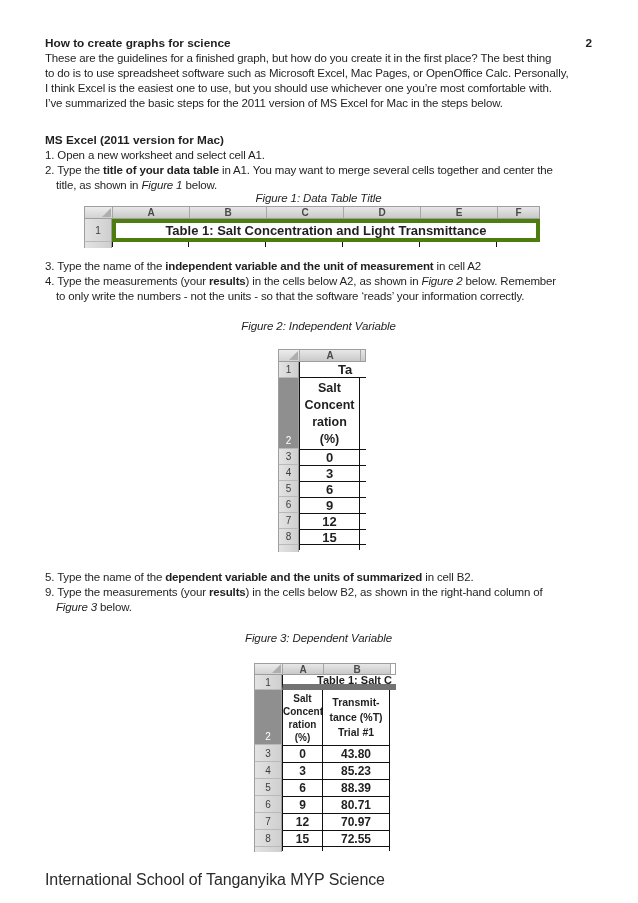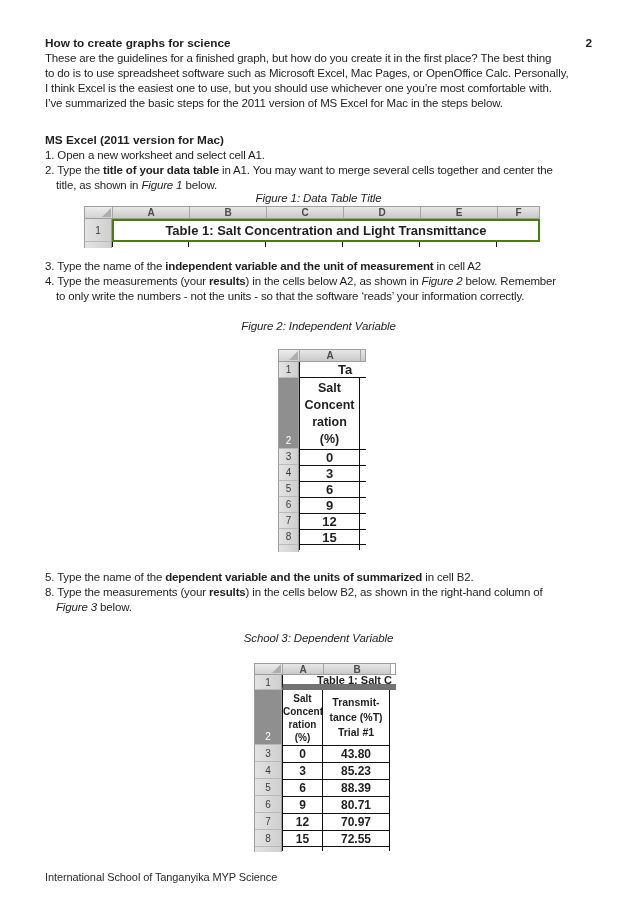--- a/index.html
+++ b/index.html
@@ -11,21 +11,21 @@
   .textline{white-space:nowrap; font-size:11.5px; line-height:15px; letter-spacing:-0.15px; height:15px;}
   .b{font-weight:bold;}
   .i{font-style:italic;}
   .title-row{display:flex; justify-content:space-between; font-weight:bold; font-size:11.8px; line-height:15px; height:15px;}
   .heading{margin-top:22px; font-weight:bold; font-size:11.8px; line-height:15px; height:15px;}
   .step-line.indent{padding-left:11px;}
   .caption{font-style:italic; font-size:11.5px; line-height:13px; height:13px; text-align:center; letter-spacing:-0.1px;}
   .cap1{margin-top:-1px;}
   .cap2{margin-top:16px;}
   .cap3{margin-top:17px;}
-  .footer{position:absolute; left:45px; top:871px; font-size:11px; color:#2b2b2b; letter-spacing:-0.1px;}
+  .footer{position:absolute; left:45px; top:871px; font-size:16px; color:#2b2b2b; letter-spacing:-0.1px;}
 
   
   .fig{box-sizing:border-box;}
   .fig *{box-sizing:border-box;}
   .fig1{margin-top:1px; margin-left:39px; width:456px;}
   .fig2{margin-top:16px; margin-left:233px; width:88px;}
   .fig3{margin-top:18px; margin-left:209px; width:142px;}
   .ss-row{display:flex; align-items:stretch;}
   .ss-hrow{background:linear-gradient(#e7e7e7,#c9c9c9); border:1px solid #9e9e9e;}
   .ss-hcell{
@@ -46,21 +46,21 @@
     border-left:1px solid #9e9e9e; border-right:1px solid #9e9e9e; flex-shrink:0;
   }
   .ss-cell{background:#fff; overflow:hidden;}
   .ss-sliver{background:#fff;}
   .ss-tick{border-right:1px solid #111; height:5px; background:#fff;}
 
   
   .f1h{height:13px;}
   .f1r1{height:23px;}
   .f1partial{height:6px;}
-  .f1title{border:2px solid #4d7c0f; font-weight:bold; font-size:13px;
+  .f1title{border:4px solid #4d7c0f; font-weight:bold; font-size:13px;
     display:flex; align-items:center; justify-content:center; white-space:nowrap;}
 
   
   .f2h{height:13px;}
   .f2r1{height:16px;}
   .f2r2{height:71px;}
   .f2d{height:16px;}
   .f2partial{height:7px;}
   .f2title{border-left:1px solid #111; border-bottom:1px solid #111; font-weight:bold; font-size:13px;
     display:flex; align-items:center; padding-left:38px; white-space:nowrap;}
@@ -200,25 +200,25 @@
         <div class="ss-sliver" style="flex: 1 1 0%; border-bottom: 1px solid rgb(17, 17, 17);"></div>
       </div>
       <div class="ss-row f2partial">
         <div class="ss-rowhead-partial" style="width: 21px;"></div>
         <div class="ss-tick" style="width: 61px; border-left: 1px solid rgb(17, 17, 17);"></div>
       </div>
     </div>
 
   <div class="steps" style="margin-top:18px;">
       <div class="textline step-line"><span>5. Type the name of the </span><span class="b ">dependent variable and the units of summarized</span><span> in cell B2.</span></div>
-      <div class="textline step-line"><span>8. Type the measurements (your </span><span class="b ">results</span><span>) in the cells below B2, as shown in the right-hand column of</span></div>
+      <div class="textline step-line"><span>9. Type the measurements (your </span><span class="b ">results</span><span>) in the cells below B2, as shown in the right-hand column of</span></div>
       <div class="textline step-line indent"><span class="i">Figure 3</span><span> below.</span></div>
     </div>
 
-  <div class="caption cap3">School 3: Dependent Variable</div>
+  <div class="caption cap3">Figure 3: Dependent Variable</div>
   <div class="fig fig3">
       <div class="ss-row ss-hrow f3h">
         <div class="ss-corner" style="width: 28px;">
           <div class="ss-tri"></div>
         </div>
         <div class="ss-hcell" style="width: 41px;">A</div>
         <div class="ss-hcell" style="width: 67px;">B</div>
         <div class="f3spacer"></div>
       </div>
       <div class="ss-row f3r1">

